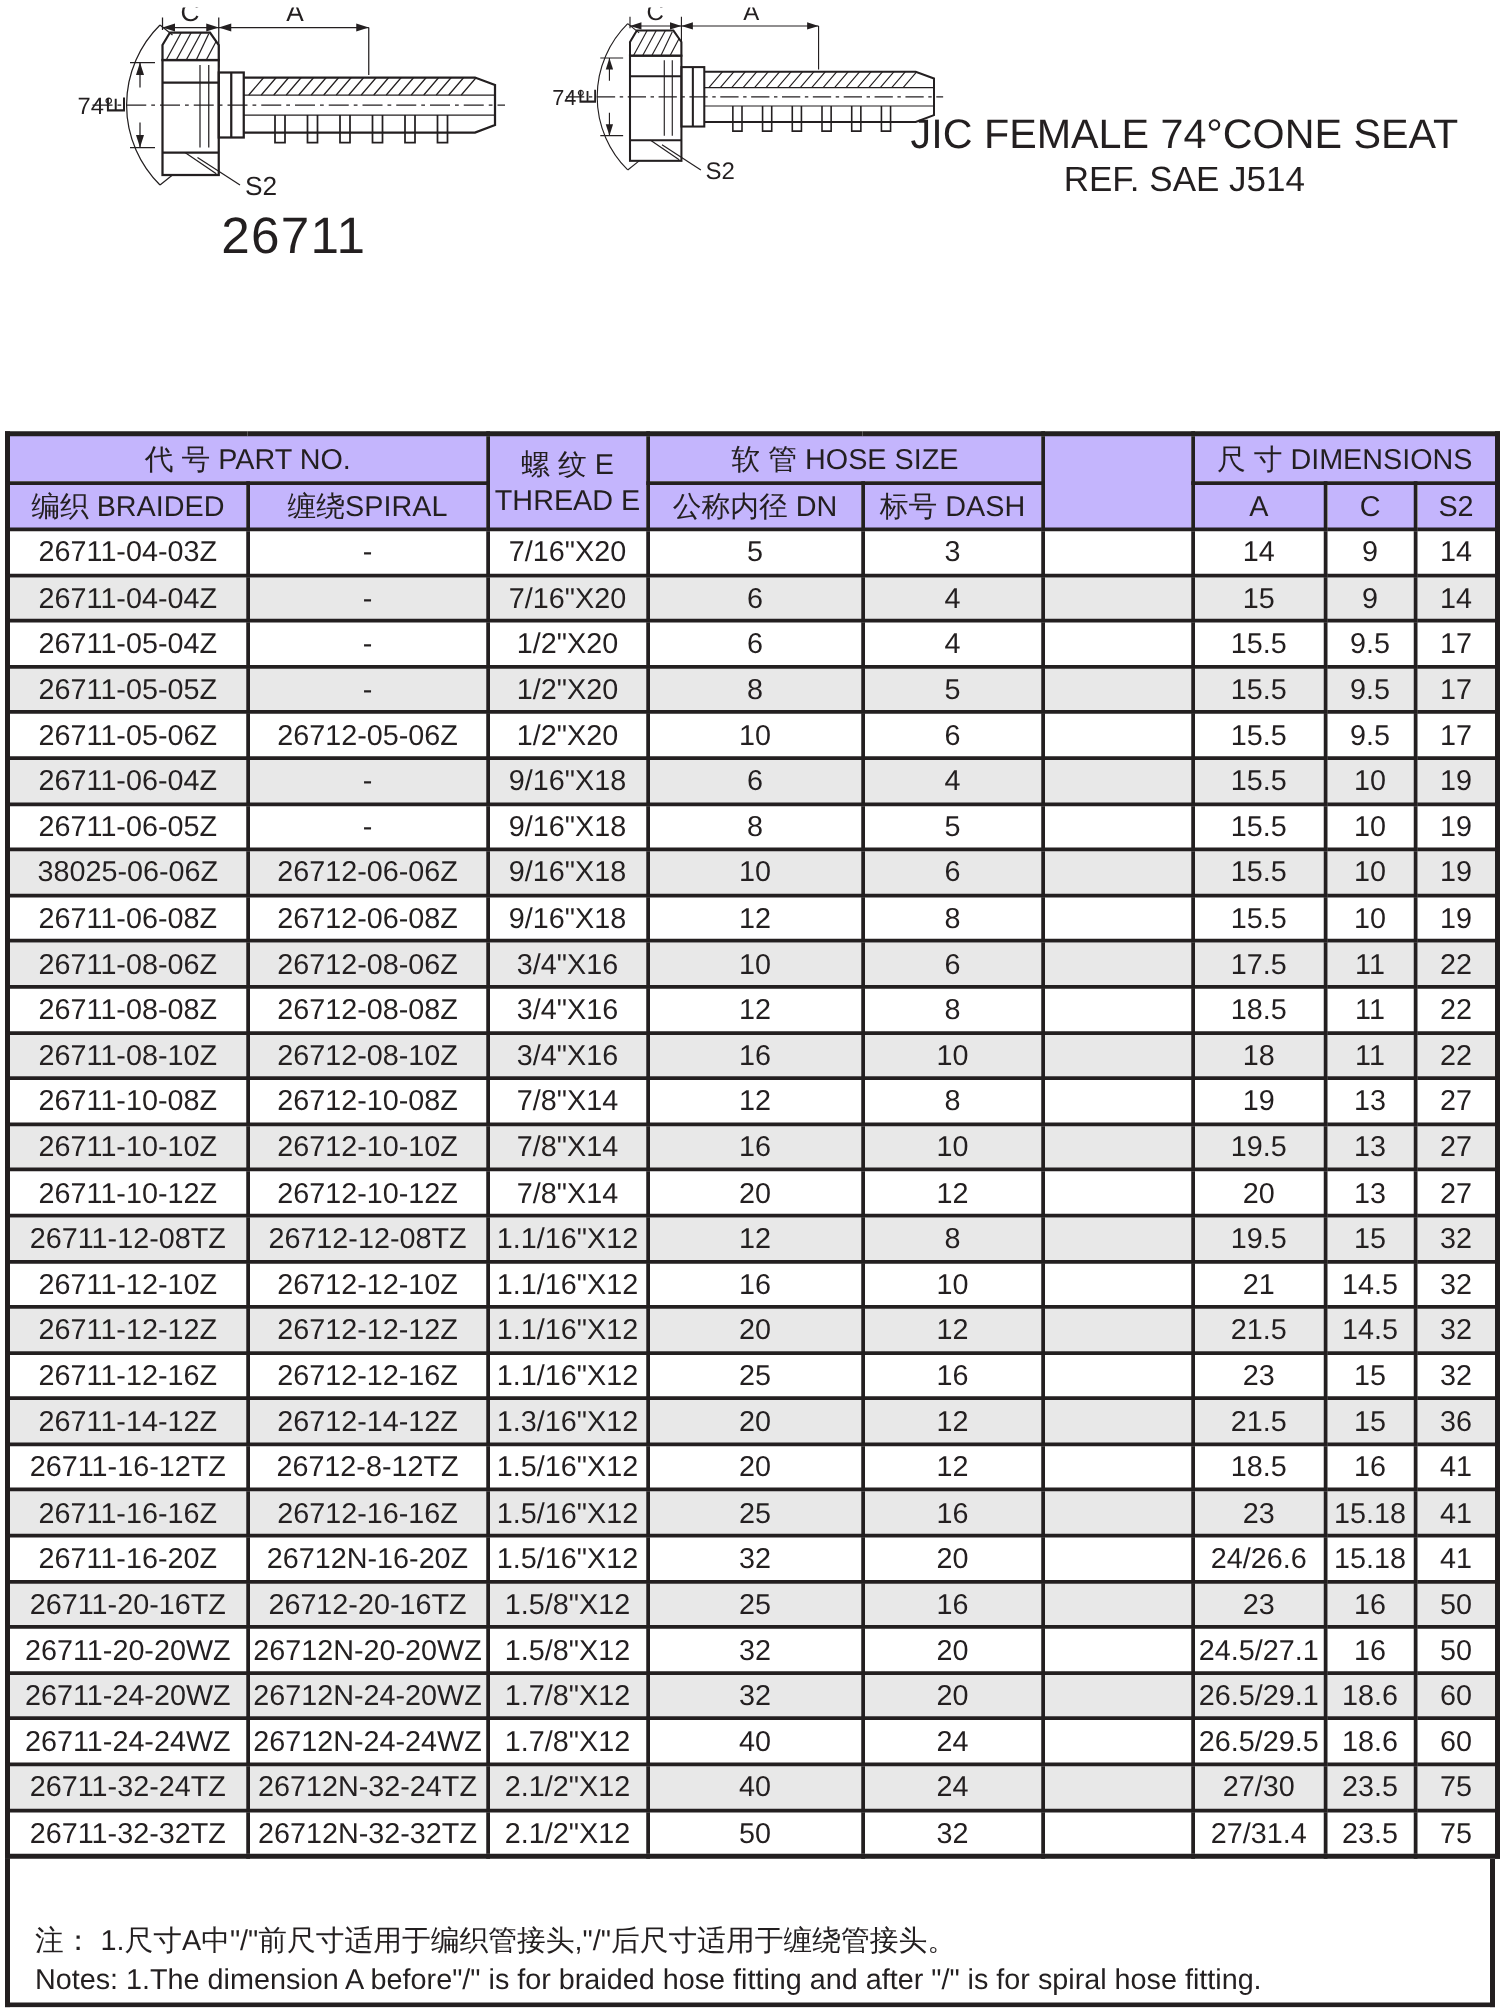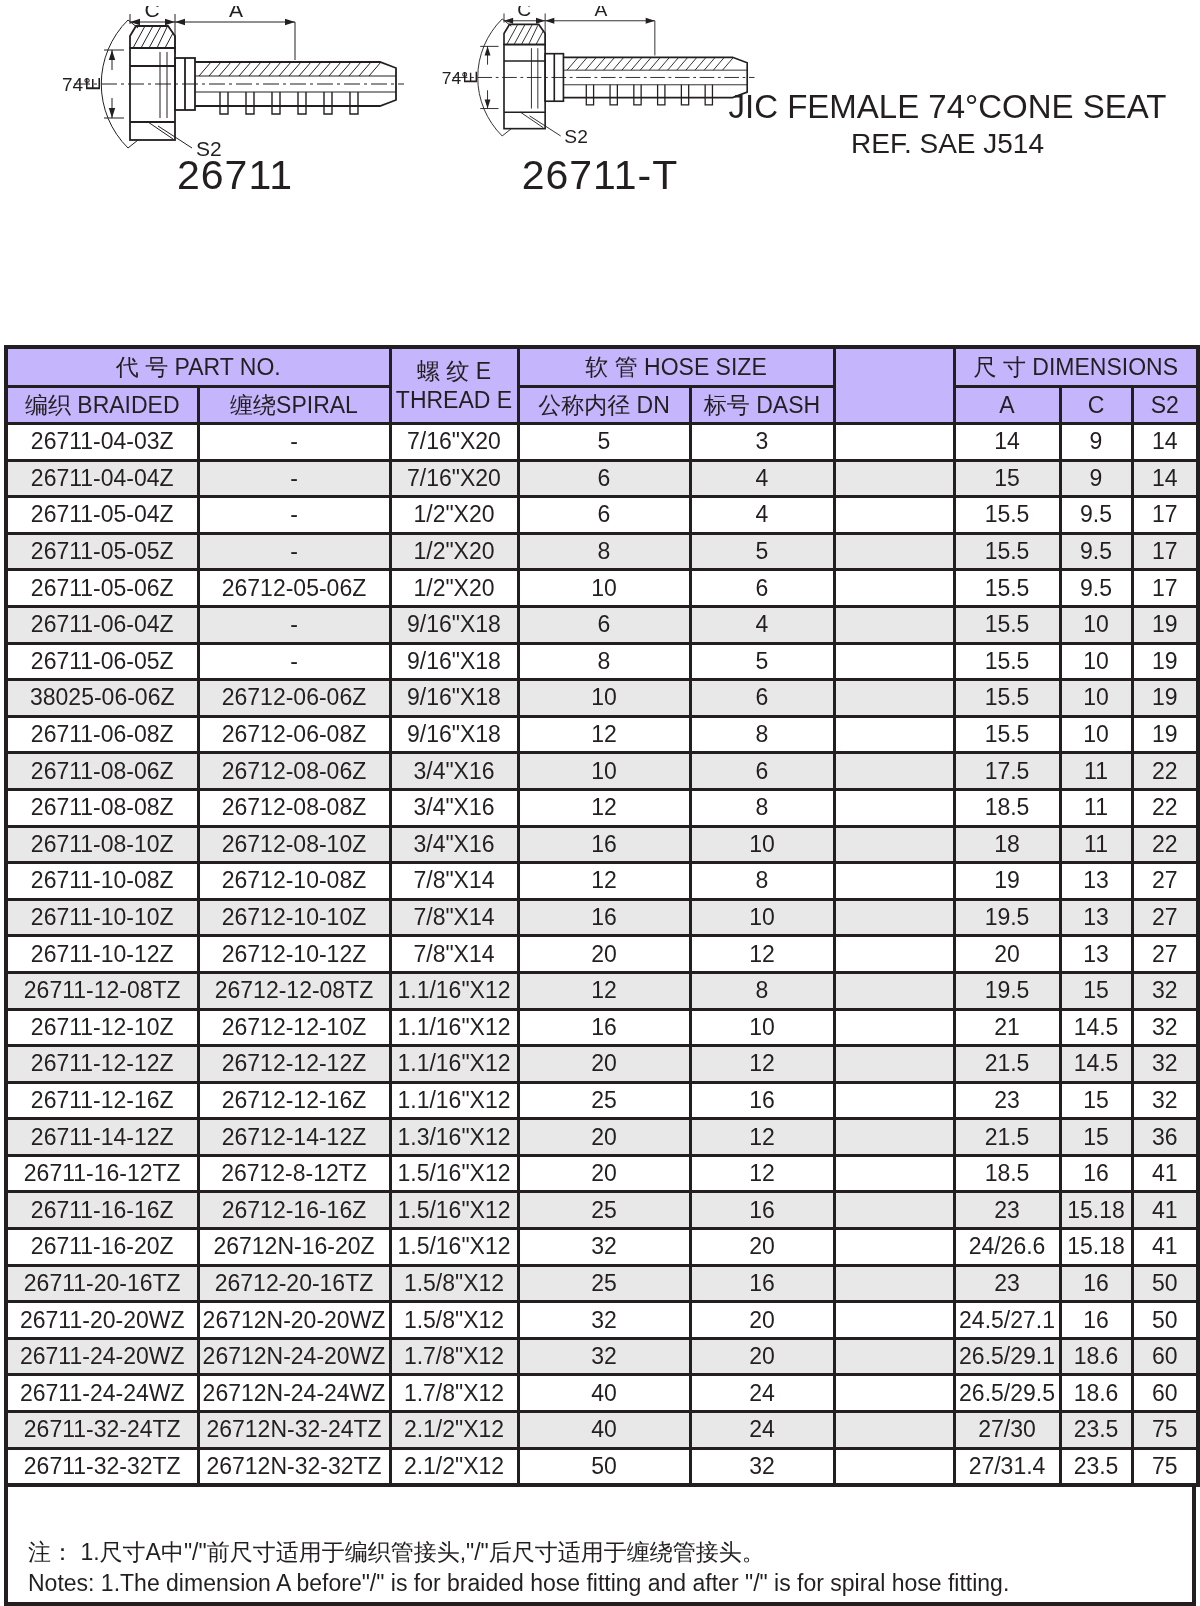--- a/index.html
+++ b/index.html
@@ -7,21 +7,21 @@
     position:relative; width:1200px; height:1606px;
     background:#ffffff; overflow:hidden;
     font-family:"Liberation Sans","DejaVu Sans",sans-serif;
     color:#231f20;
   }
   
   .diagram-svg { position:absolute; }
   .svg-left  { left:60px;  top:6px; }
   .svg-right { left:440px; top:6px; }
   .diagram-caption {
-    position:absolute; top:152px; text-align:center;
+    position:absolute; top:165px; text-align:center;
     font-size:41px; font-weight:400; letter-spacing:1px;
   }
   .caption-left  { left:60px;  width:350px; }
   .caption-right { left:440px; width:320px; }
   .title-block {
     position:absolute; left:705px; top:88px; width:485px;
     text-align:center;
   }
   .title-zh { font-size:30px; line-height:41px; }
   .title-en { font-size:33px; line-height:37px; }
@@ -122,21 +122,20 @@
   </svg>
 
   <svg class="diagram-svg svg-left" viewBox="0 0 350 155" width="350" height="155">
     <use href="#fitting-drawing"></use>
   </svg>
   <div class="diagram-caption caption-left">26711</div>
 
   <svg class="diagram-svg svg-right" viewBox="0 0 350 155" width="320" height="142">
     <use href="#fitting-drawing"></use>
   </svg>
-  <div class="diagram-caption caption-right">26711-T</div>
 
   <div class="title-block">
     <div class="title-en">JIC FEMALE 74°CONE SEAT</div>
     <div class="title-ref">REF. SAE J514</div>
   </div>
 
   <div class="table-wrap">
     <table class="spec">
       <colgroup>
         <col style="width:192px">

